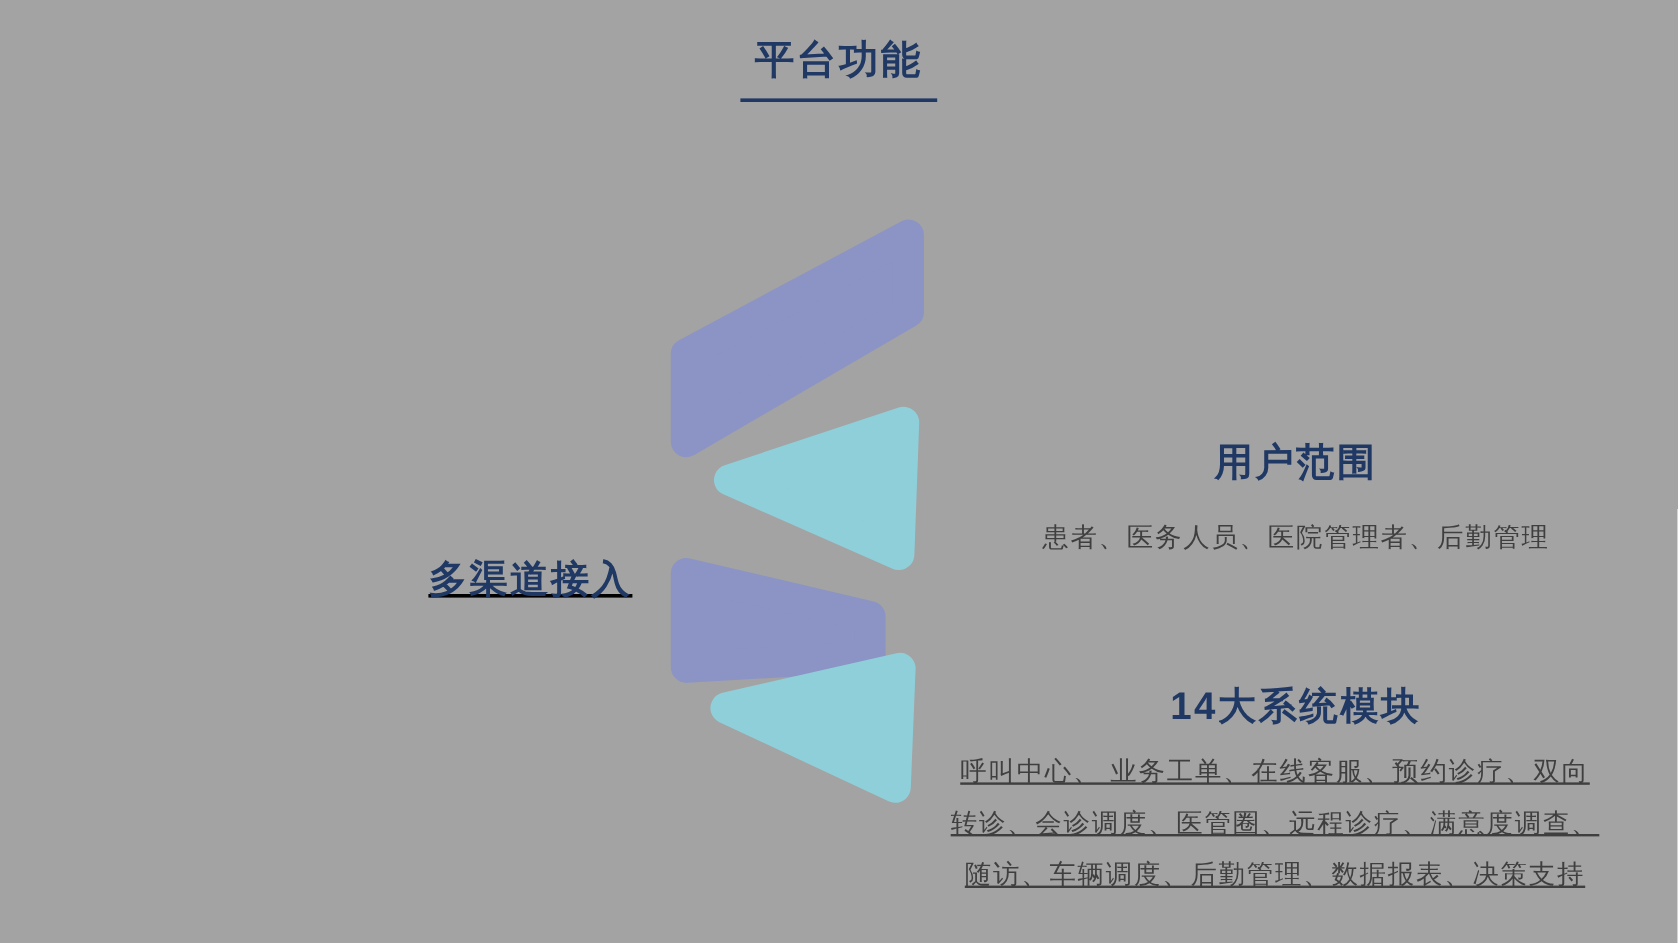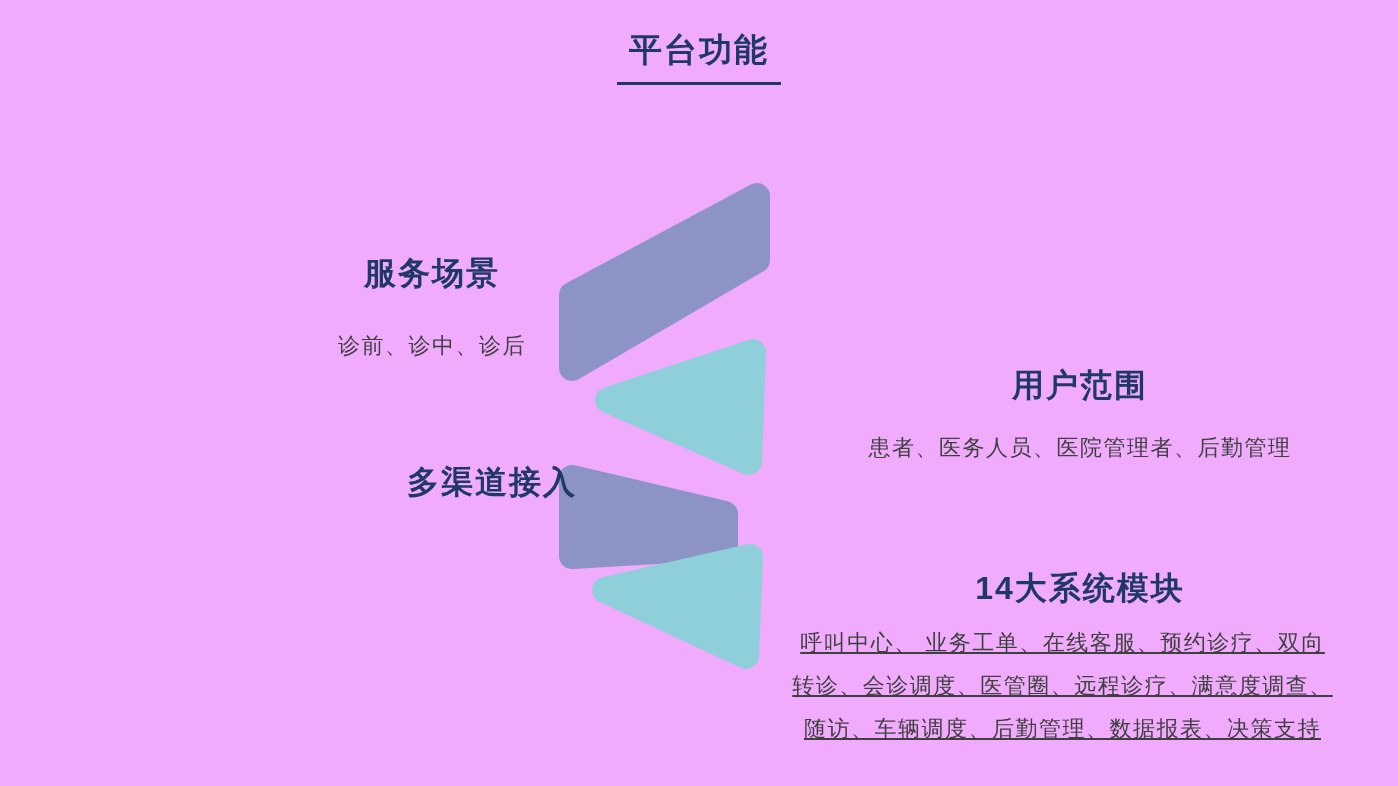--- a/index.html
+++ b/index.html
@@ -5,21 +5,21 @@
   html, body {
     margin: 0;
     padding: 0;
     background: #ffffff;
     font-family: "Liberation Sans", "DejaVu Sans", sans-serif;
   }
   .slide {
     position: relative;
     width: 1398px;
     height: 786px;
-    background: #f0abfc;
+    background: #a3a3a3;
     overflow: hidden;
   }
   .ribbon-layer {
     position: absolute;
     left: 0; top: 0;
     width: 1398px;
     height: 786px;
     pointer-events: none;
   }
   .page-title {
@@ -44,21 +44,21 @@
   }
   .sec-body {
     font-size: 22px;
     color: #3f3f3f;
     letter-spacing: 1.5px;
     line-height: 43px;
   }
   
   .blk-service   { position: absolute; left: 282px; top: 254px; width: 300px; text-align: center; }
   .blk-service .sec-body { margin-top: 32px; }
-  .blk-channel   { position: absolute; right: 821px; top: 463px; width: 430px; text-align: right; }
+  .blk-channel   { position: absolute; right: 871px; top: 463px; width: 430px; text-align: right; text-decoration: underline; }
   .blk-channel .sec-body { margin-top: 22px; white-space: nowrap; }
   
   .blk-users     { position: absolute; left: 790px; top: 366px; width: 580px; text-align: center; }
   .blk-users .sec-body { margin-top: 22px; white-space: nowrap; }
   .blk-modules   { position: absolute; left: 790px; top: 569px; width: 580px; text-align: center; }
   .blk-modules .sec-body { margin-top: 14px; width: 545px; text-decoration: underline; }
 </style>
 </head>
 <body>
 
@@ -66,24 +66,20 @@
 
   <svg class="ribbon-layer" viewBox="0 0 1398 786" aria-hidden="true">
     <polygon points="572,295 757,196 757,260 572,368" fill="currentColor" stroke="currentColor" stroke-width="26" stroke-linejoin="round" color="#8b94c5"></polygon>
     <polygon points="608,400 753,352 749,462" fill="currentColor" stroke="currentColor" stroke-width="26" stroke-linejoin="round" color="#8fcfda"></polygon>
     <polygon points="572,478 725,514 725,547 572,556" fill="currentColor" stroke="currentColor" stroke-width="26" stroke-linejoin="round" color="#8b94c5"></polygon>
     <polygon points="605,590 750,557 746,656" fill="currentColor" stroke="currentColor" stroke-width="26" stroke-linejoin="round" color="#8fcfda"></polygon>
   </svg>
 
   <div class="page-title">平台功能</div>
 
-  <div class="blk-service">
-    <div class="sec-heading">服务场景</div>
-    <div class="sec-body">诊前、诊中、诊后</div>
-  </div>
 
   <div class="blk-users">
     <div class="sec-heading">用户范围</div>
     <div class="sec-body">患者、医务人员、医院管理者、后勤管理</div>
   </div>
 
   <div class="blk-channel">
     <div class="sec-heading">多渠道接入</div>
   </div>
 

